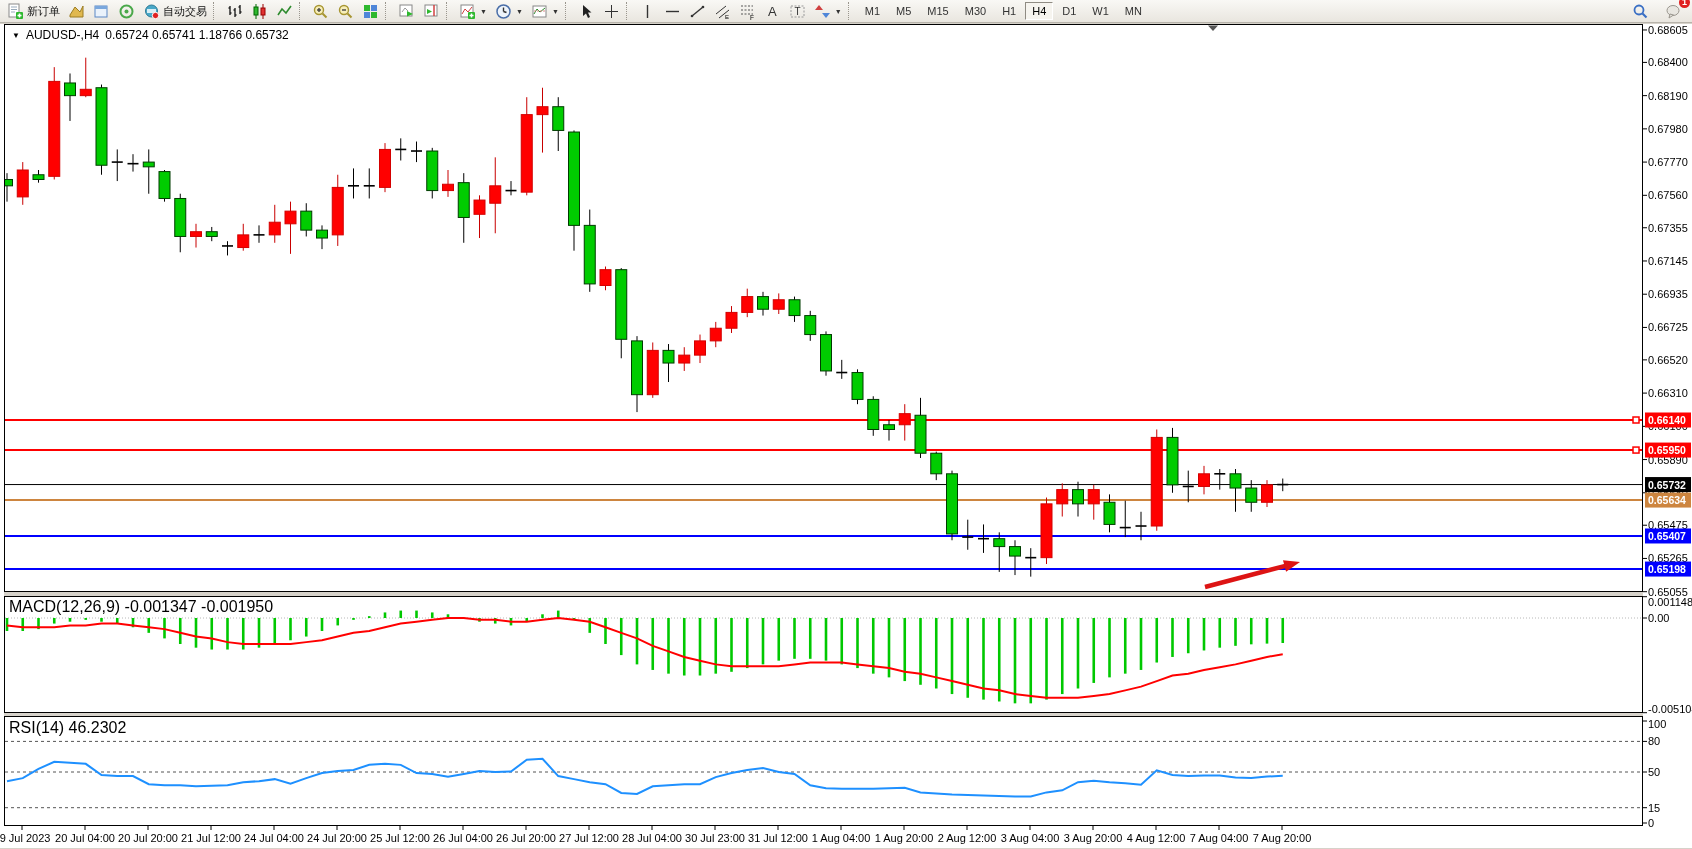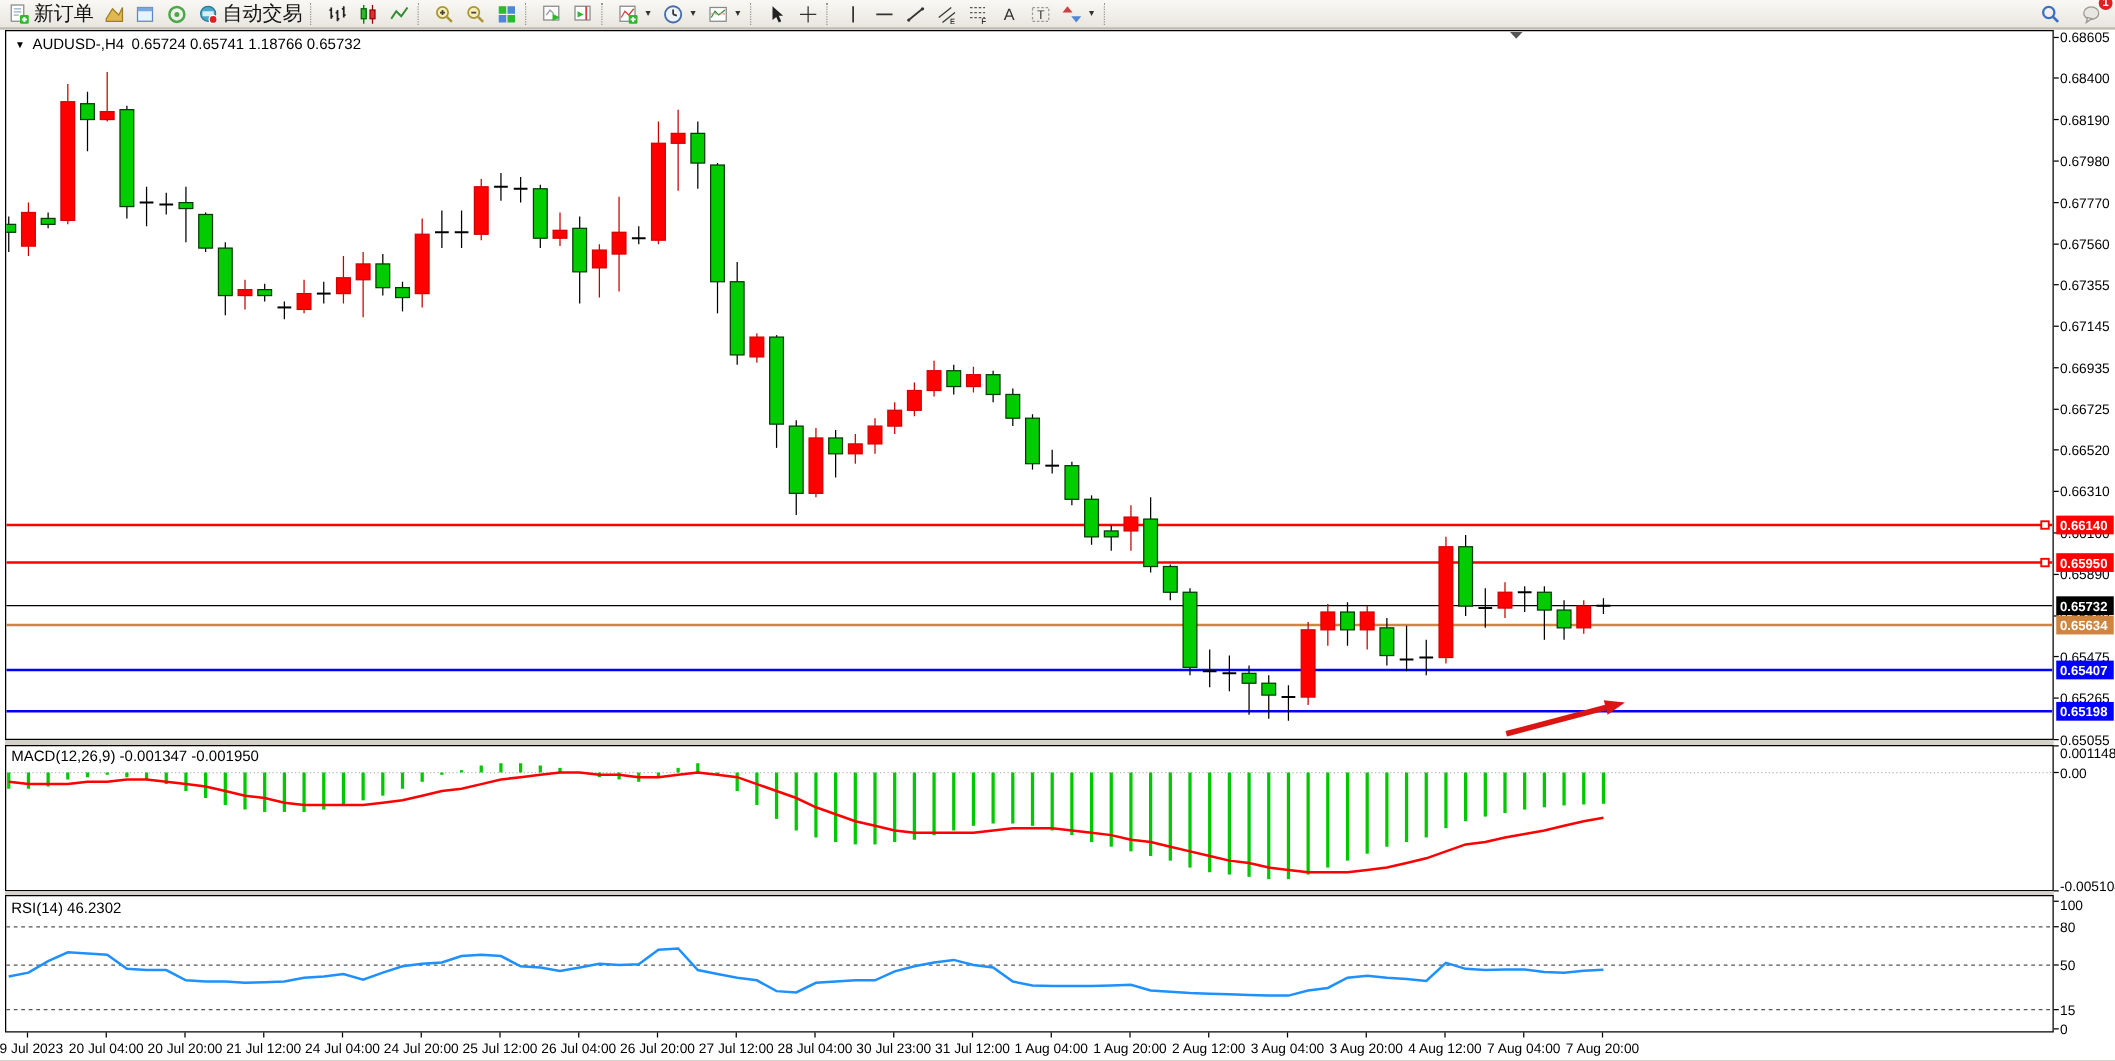--- a/index.html
+++ b/index.html
@@ -7,36 +7,36 @@
 
   
   #toolbar{position:absolute;left:0;top:0;width:1692px;height:23px;
     background:linear-gradient(#f9f8f5,#e9e6df);border-bottom:1px solid #b7b3aa;
     display:flex;align-items:center;padding-left:3px;box-sizing:border-box;}
   .tb-group{display:flex;align-items:center;height:22px;}
   .tb-sep{width:6px;height:18px;margin:0 2px;border-left:1px dotted #9a968e;}
   .tbtn{display:flex;align-items:center;gap:3px;padding:1px 3px;height:19px;
     border:1px solid transparent;border-radius:2px;cursor:default;}
   .tbtn svg{display:block;}
-  .tbtn .zh{font-size:16px;color:#111;white-space:nowrap;}
+  .tbtn .zh{font-size:11px;color:#111;white-space:nowrap;}
   .caret{font-size:7px;color:#333;margin-left:1px;}
   .tfbtn{font-size:11px;color:#333;padding:2px 6px;margin:0 1px;border:1px solid transparent;}
   .tfbtn.active{background:#f6f4ef;border:1px solid #8f8b83;border-right-color:#fff;
     border-bottom-color:#fff;color:#000;}
   #tb-right{margin-left:auto;display:flex;align-items:center;margin-right:6px;gap:8px;}
   .badge-red{position:absolute;right:-5px;top:-4px;background:#e02020;color:#fff;
     border-radius:8px;font-size:9px;line-height:11px;min-width:11px;text-align:center;font-weight:bold;}
 
   
   #chart-window{position:absolute;left:1px;top:24px;width:1690px;height:823px;
     background:#fff;border:1px solid #8f8b83;box-sizing:border-box;}
   #symbol-line{position:absolute;left:12px;top:28px;font-size:12px;color:#000;z-index:5;
     display:flex;align-items:center;gap:6px;}
   #symbol-line .tri{font-size:8px;color:#000;}
-  .ind-title{position:absolute;font-size:12px;color:#000;z-index:5;}
+  .ind-title{position:absolute;font-size:16px;color:#000;z-index:5;}
   #macd-title{left:9px;top:598px;}
   #rsi-title{left:9px;top:719px;}
   svg text{font-family:"Liberation Sans",sans-serif;}
   .axis-label{font-size:11px;fill:#000;}
   .badge-text{font-size:10.5px;fill:#fff;font-weight:bold;}
   .time-label{font-size:11px;fill:#000;}
 </style>
 </head>
 <body>
 
@@ -300,20 +300,31 @@
           <span>
             <svg width="17" height="17" viewBox="0 0 17 17">
               <polygon points="5,2 9,7 1,7" fill="#d04040"></polygon>
               <polygon points="12,15 16,10 8,10" fill="#4f86d8"></polygon>
             </svg>
           </span>
           <span class="caret">▼</span>
         </span>
       </span>
       <span class="tb-sep"></span>
+      <span class="tb-group">
+        <span class="tfbtn">M1</span>
+        <span class="tfbtn">M5</span>
+        <span class="tfbtn">M15</span>
+        <span class="tfbtn">M30</span>
+        <span class="tfbtn">H1</span>
+        <span class="tfbtn active">H4</span>
+        <span class="tfbtn">D1</span>
+        <span class="tfbtn">W1</span>
+        <span class="tfbtn">MN</span>
+      </span>
       <span id="tb-right">
         <span class="tbtn" style="position:relative">
           <span>
             <svg width="17" height="17" viewBox="0 0 17 17">
               <circle cx="7" cy="7" r="4.5" fill="none" stroke="#3a6fc4" stroke-width="1.8"></circle>
               <line x1="10.5" y1="10.5" x2="14.5" y2="14.5" stroke="#3a6fc4" stroke-width="2.2"></line>
             </svg>
           </span>
         </span>
         <span class="tbtn" style="position:relative">

